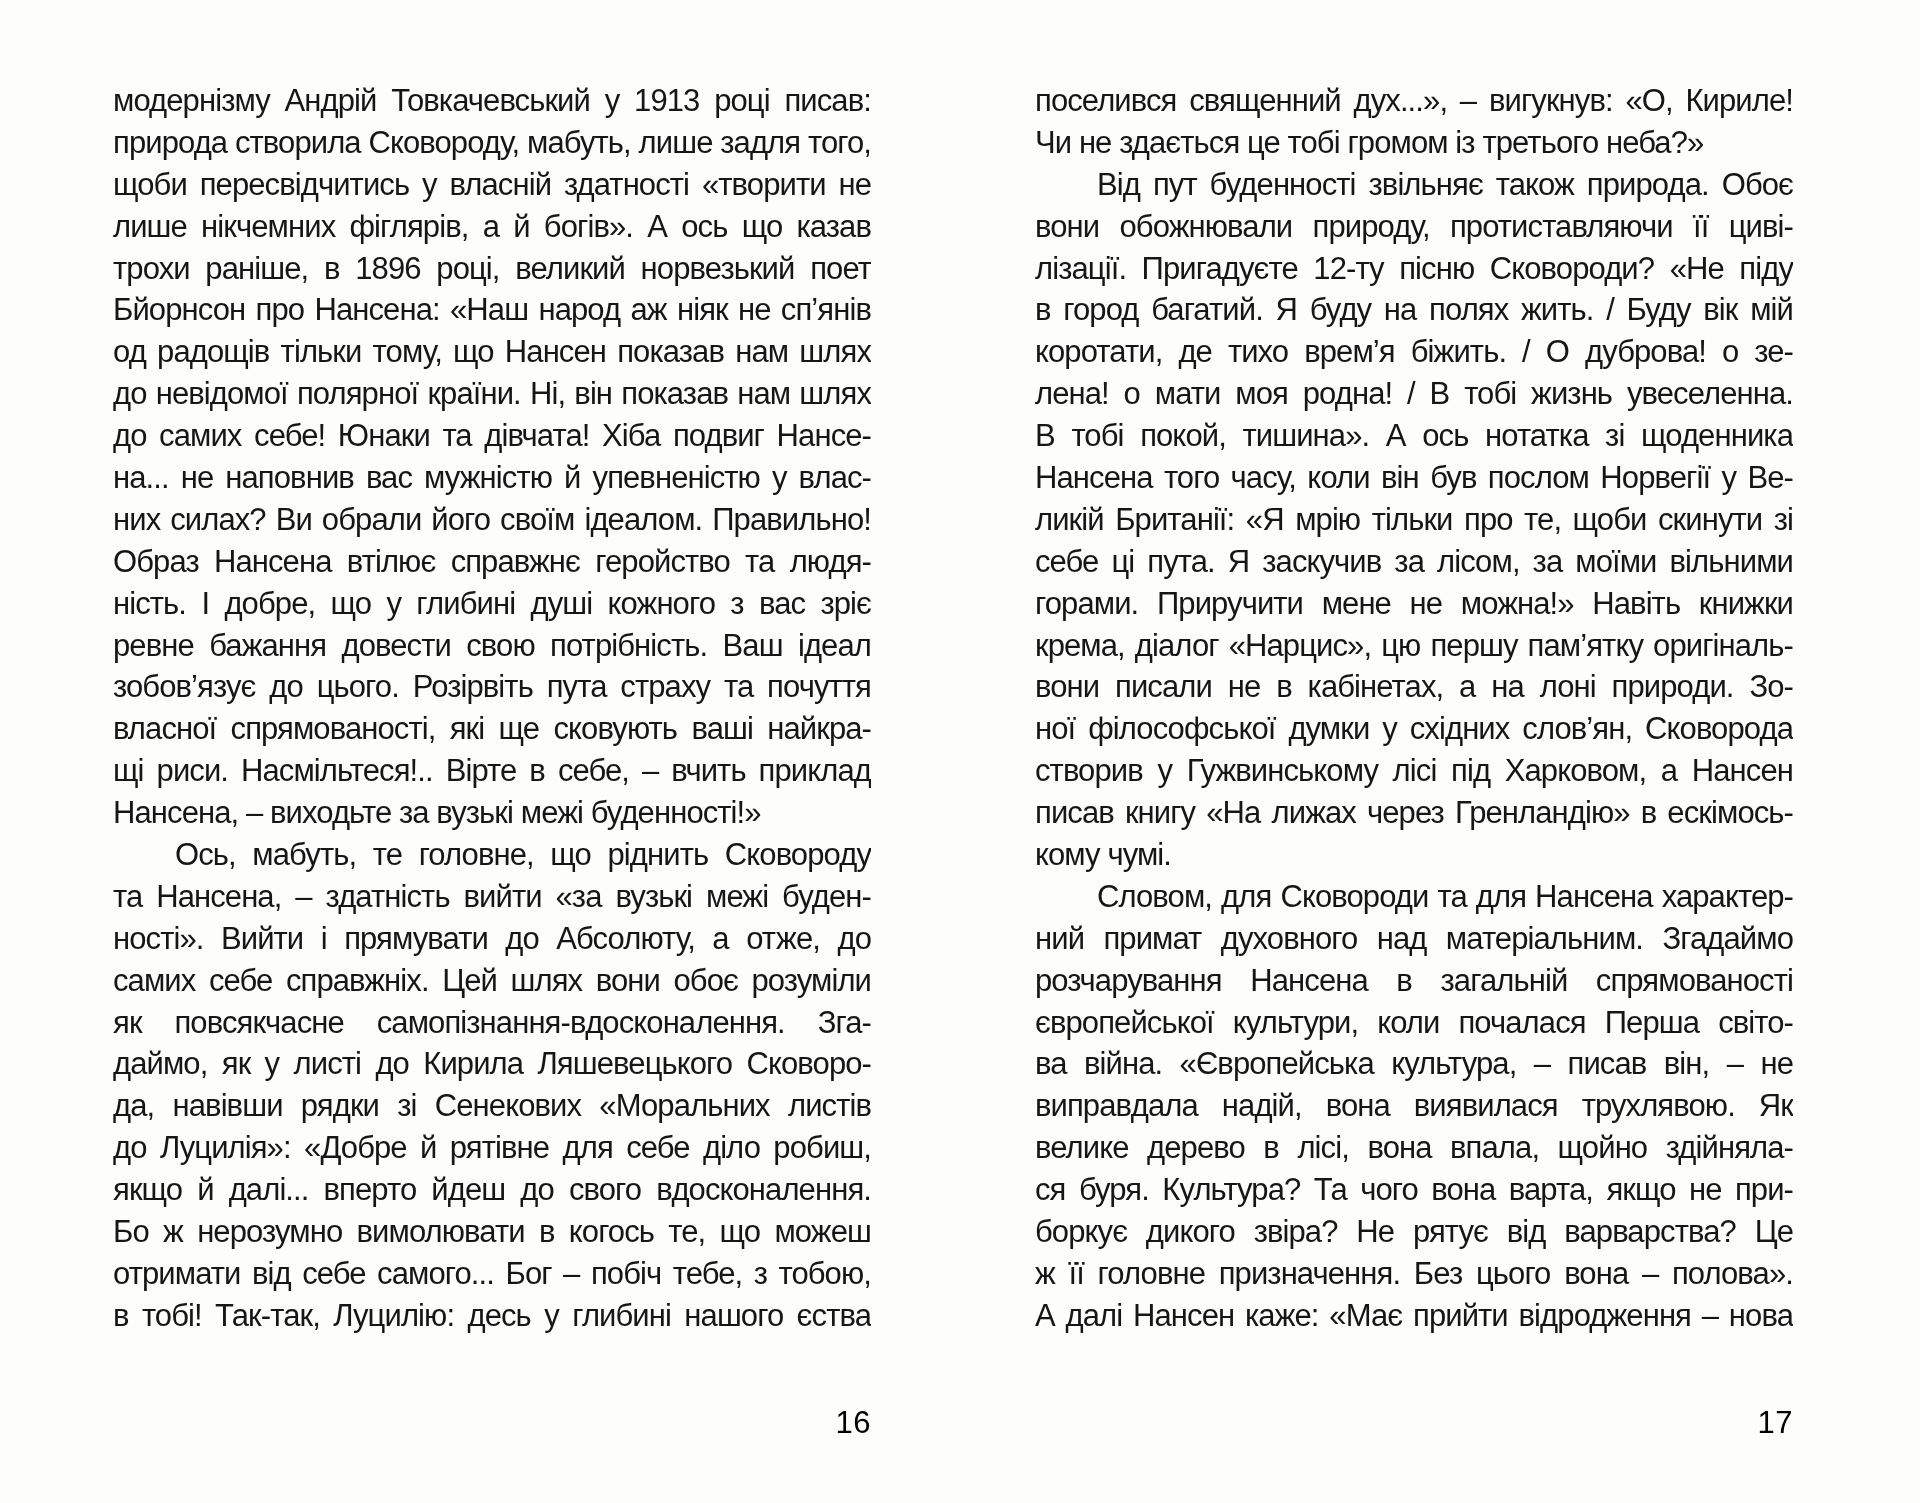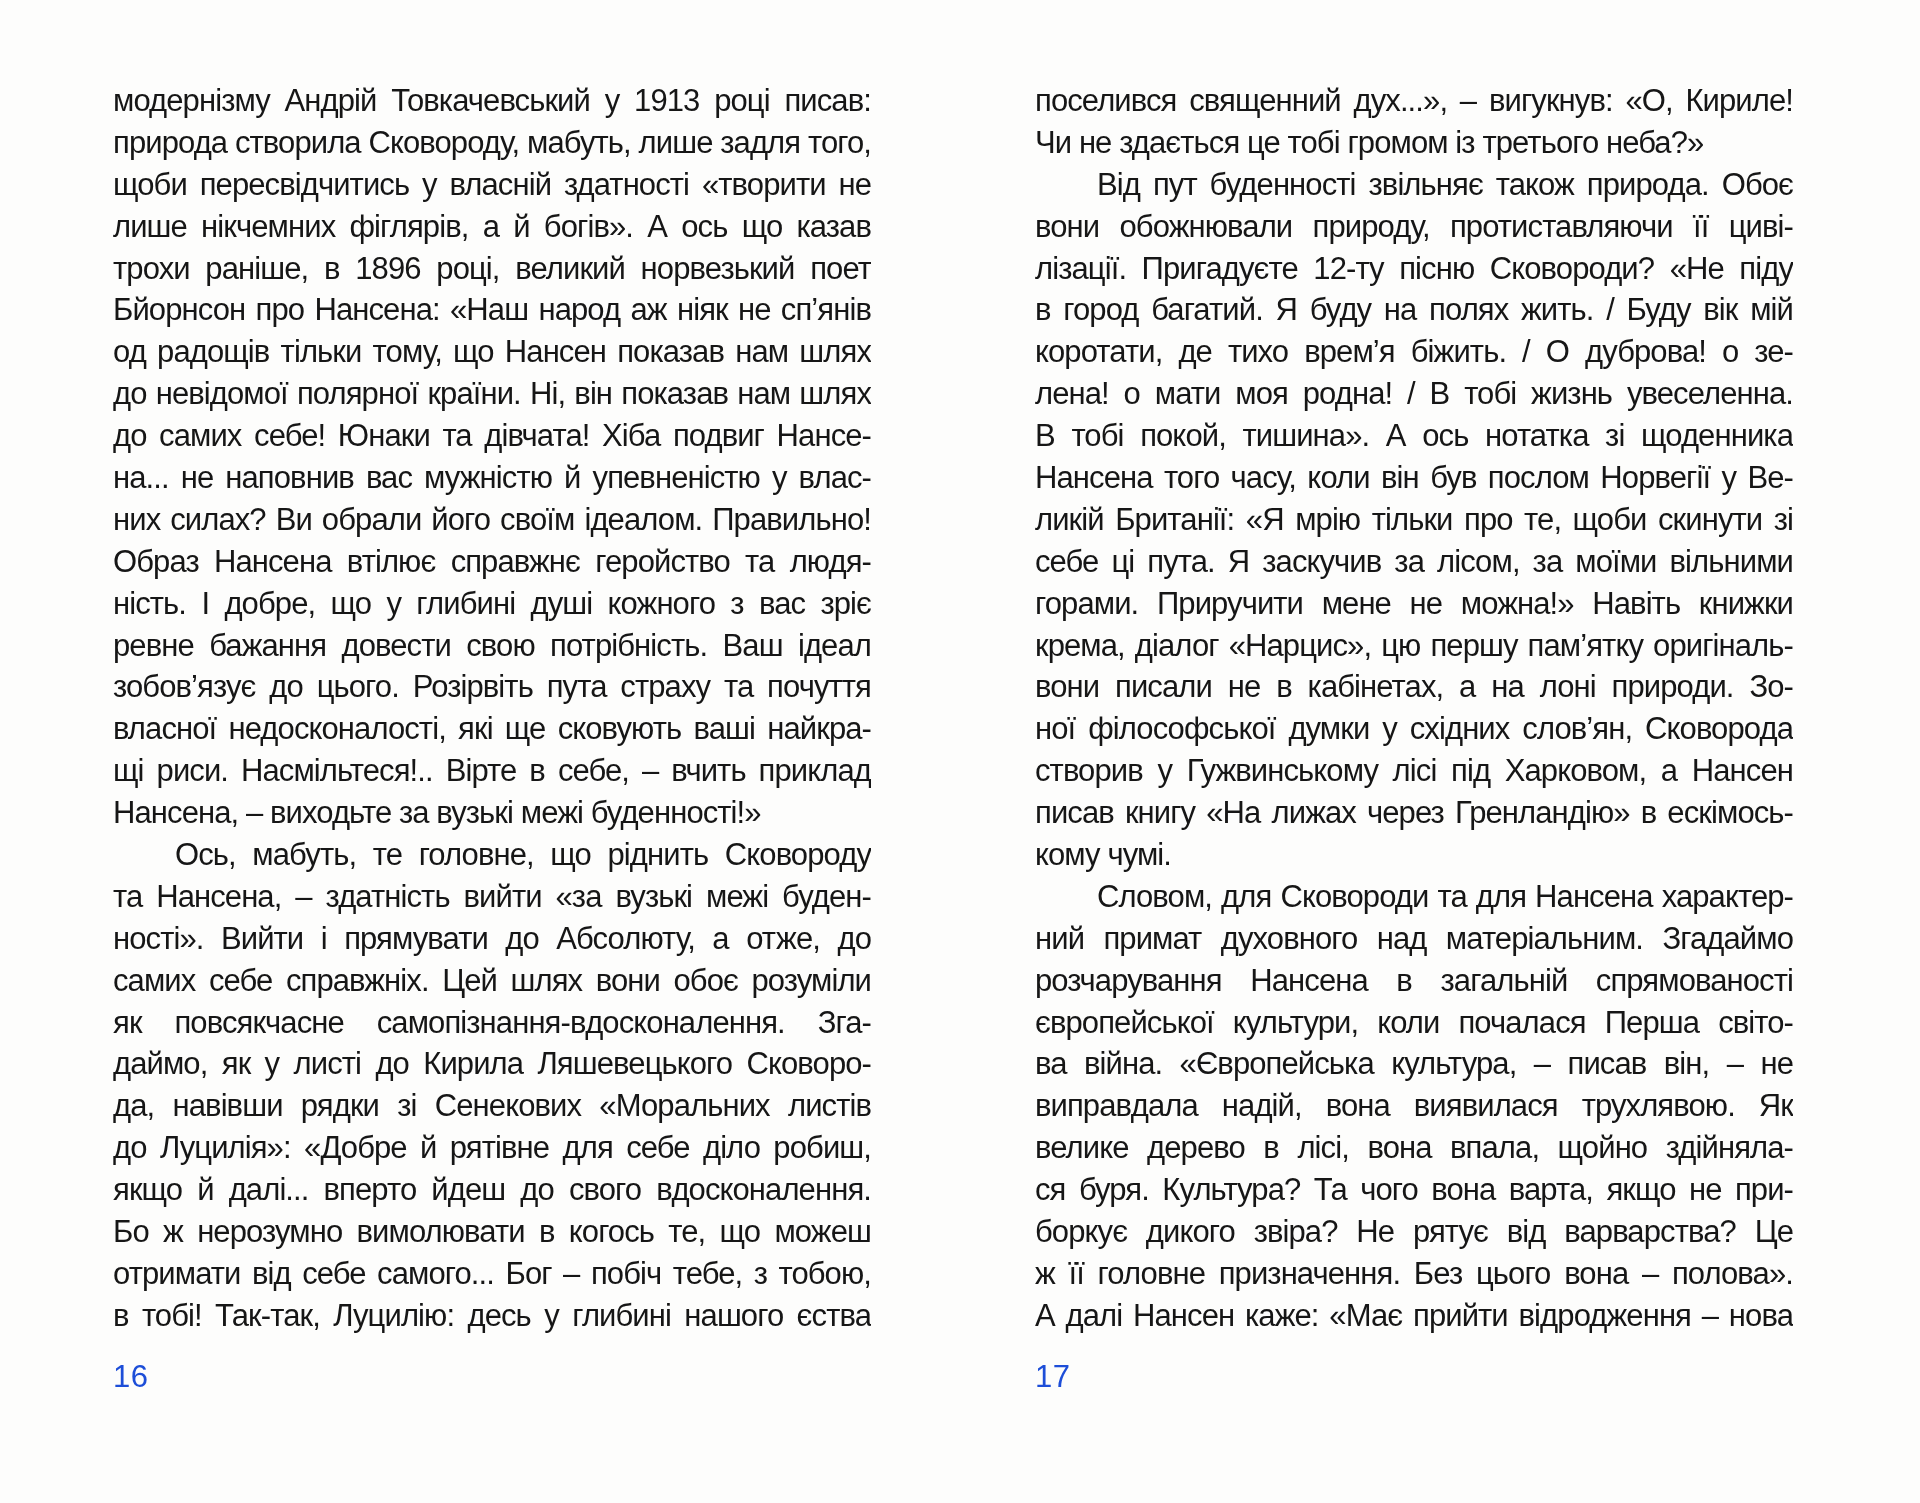--- a/index.html
+++ b/index.html
@@ -43,26 +43,26 @@
     overflow: hidden;
   }
   .line.end {
     text-align-last: left;
   }
   .line.indent {
     text-indent: 62px;
   }
   .folio {
     position: absolute;
-    top: 1359px;
+    top: 1405px;
     width: 758px;
-    text-align: left;
+    text-align: right;
     font-size: 31px;
     letter-spacing: 0.5px;
-    color: #1d4ed8;
+    color: #000000;
   }
   .page.left  .folio { left: 113px; }
   .page.right .folio { left: 75px; }
 </style>
 </head>
 <body>
 
 <div class="spread">
   <div class="page left">
     <div class="text-block">
@@ -74,21 +74,21 @@
         <div class="line">Бйорнсон про Нансена: «Наш народ аж ніяк не сп’янів</div>
         <div class="line">од радощів тільки тому, що Нансен показав нам шлях</div>
         <div class="line">до невідомої полярної країни. Ні, він показав нам шлях</div>
         <div class="line">до самих себе! Юнаки та дівчата! Хіба подвиг Нансе-</div>
         <div class="line">на... не наповнив вас мужністю й упевненістю у влас-</div>
         <div class="line">них силах? Ви обрали його своїм ідеалом. Правильно!</div>
         <div class="line">Образ Нансена втілює справжнє геройство та людя-</div>
         <div class="line">ність. І добре, що у глибині душі кожного з вас зріє</div>
         <div class="line">ревне бажання довести свою потрібність. Ваш ідеал</div>
         <div class="line">зобов’язує до цього. Розірвіть пута страху та почуття</div>
-        <div class="line">власної недосконалості, які ще сковують ваші найкра-</div>
+        <div class="line">власної спрямованості, які ще сковують ваші найкра-</div>
         <div class="line">щі риси. Насмільтеся!.. Вірте в себе, – вчить приклад</div>
         <div class="line end">Нансена, – виходьте за вузькі межі буденності!»</div>
         <div class="line indent">Ось, мабуть, те головне, що ріднить Сковороду</div>
         <div class="line">та Нансена, – здатність вийти «за вузькі межі буден-</div>
         <div class="line">ності». Вийти і прямувати до Абсолюту, а отже, до</div>
         <div class="line">самих себе справжніх. Цей шлях вони обоє розуміли</div>
         <div class="line">як повсякчасне самопізнання-вдосконалення. Зга-</div>
         <div class="line">даймо, як у листі до Кирила Ляшевецького Сковоро-</div>
         <div class="line">да, навівши рядки зі Сенекових «Моральних листів</div>
         <div class="line">до Луцилія»: «Добре й рятівне для себе діло робиш,</div>

